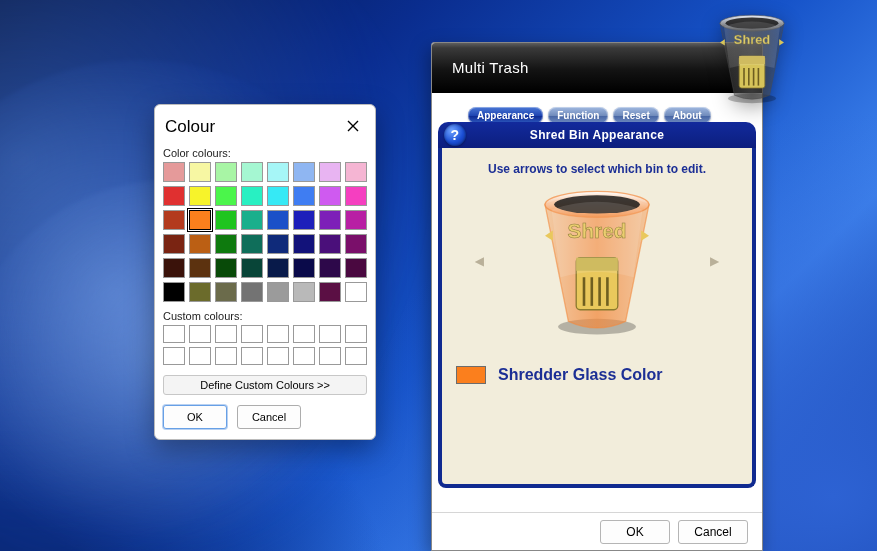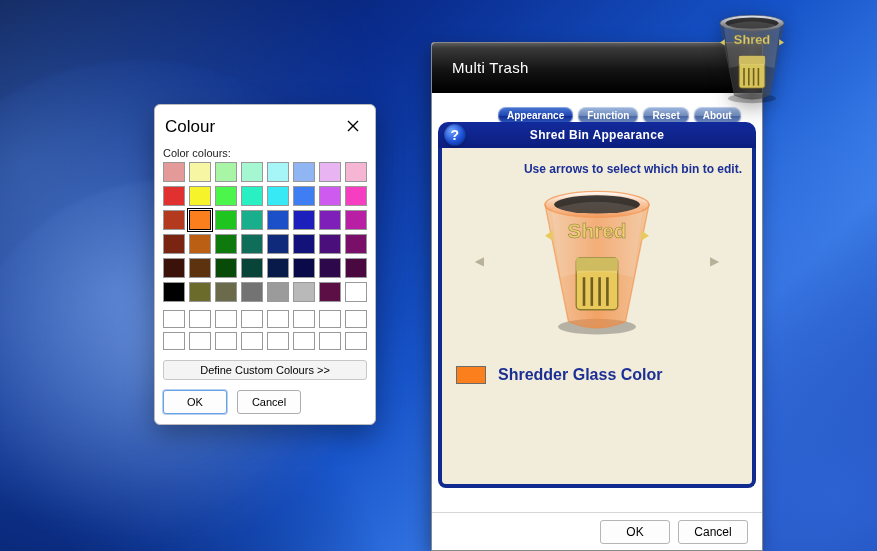--- a/index.html
+++ b/index.html
@@ -52,21 +52,21 @@
     overflow:visible;
   }
   .mt-titlebar {
     height:50px;
     background: linear-gradient(180deg, #5e5e5e 0%, #3a3a3a 10%, #131313 55%, #000 100%);
     border-bottom:1px solid #000; display:flex; align-items:center; padding-left:20px;
     border-radius:3px 3px 0 0;
   }
   .mt-titlebar h1 { color:#fff; font-size:15px; font-weight:400; letter-spacing:.3px; }
 
-  .mt-tabs { display:flex; gap:5px; padding: 14px 0 0 36px; margin-left: 30px; }
+  .mt-tabs { display:flex; gap:5px; padding: 14px 0 0 36px; }
   .mt-tab {
     font-size:10px; font-weight:600; color:#fff; padding:3px 9px; border-radius:8px;
     background: linear-gradient(180deg,#a0b8e0 0%, #718cbc 50%, #4463a2 51%, #7590c4 100%);
     box-shadow: inset 0 0 0 1px rgba(255,255,255,.35), 0 1px 2px rgba(0,0,0,.25);
     cursor:pointer;
   }
   .mt-tab.active {
     background: linear-gradient(180deg,#4b78d6 0%, #1f46b2 50%, #0a2790 51%, #335fc4 100%);
     color:#fff;
   }
@@ -85,21 +85,21 @@
   .mt-help {
     position:absolute; left:6px; top:2px; width:22px; height:22px; border-radius:50%;
     background: radial-gradient(circle at 35% 30%, #6fa3ff 0%, #1b4fd6 55%, #0b2b90 100%);
     color:#fff; font-weight:900; font-size:14px; text-align:center; line-height:22px;
     box-shadow: inset 0 0 3px rgba(0,0,0,.5), 0 1px 2px rgba(0,0,0,.3);
     cursor:pointer;
   }
   .mt-panel-body {
     border:4px solid #102a90; border-top:none; border-radius:0 0 8px 8px;
     background:#f2eddb; min-height:340px; padding:14px 10px 18px 10px;
-    text-align:right;
+    text-align:center;
   }
   .mt-hint { color:#1c2f95; font-weight:700; font-size:12px; margin-bottom:10px; }
   .mt-preview { display:flex; align-items:center; justify-content:center; gap:40px; margin:6px 0 18px 0; }
   .mt-arrow { color:#b9b099; font-size:12px; cursor:pointer; padding:8px; user-select:none; }
   .mt-option-row { display:flex; align-items:center; gap:12px; margin-top:30px; padding-left:4px; }
   .mt-color-chip { width:30px; height:18px; border:1px solid #6c6c6c; }
   .mt-option-label { color:#1c2f95; font-weight:700; font-size:16px; }
 
   .mt-footer { position:absolute; left:0; right:0; bottom:0; height:38px; border-top:1px solid #d6d6d6;
                display:flex; align-items:center; justify-content:flex-end; gap:8px; padding-right:14px; background:#fff;}
@@ -269,20 +269,21 @@
         <div class="swatch" style="background: rgb(74, 8, 64);"></div>
         <div class="swatch" style="background: rgb(0, 0, 0);"></div>
         <div class="swatch" style="background: rgb(107, 107, 43);"></div>
         <div class="swatch" style="background: rgb(107, 107, 75);"></div>
         <div class="swatch" style="background: rgb(115, 115, 115);"></div>
         <div class="swatch" style="background: rgb(155, 155, 155);"></div>
         <div class="swatch" style="background: rgb(185, 185, 185);"></div>
         <div class="swatch" style="background: rgb(91, 15, 68);"></div>
         <div class="swatch" style="background: rgb(255, 255, 255);"></div>
       </div>
+    <div class="cd-section-label">Custom colours:</div>
     <div class="grid-custom" id="customGrid">
         <div class="swatch empty"></div>
         <div class="swatch empty"></div>
         <div class="swatch empty"></div>
         <div class="swatch empty"></div>
         <div class="swatch empty"></div>
         <div class="swatch empty"></div>
         <div class="swatch empty"></div>
         <div class="swatch empty"></div>
         <div class="swatch empty"></div>

